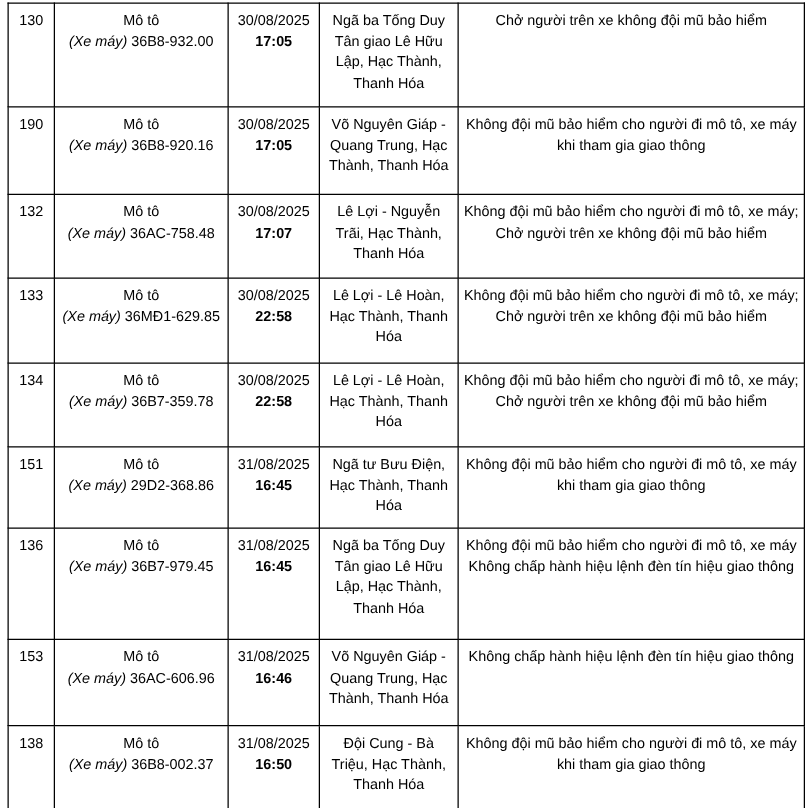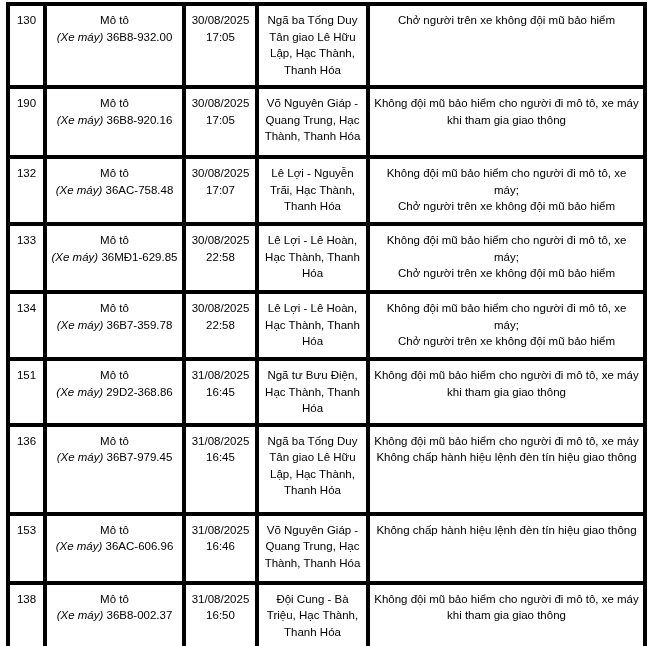--- a/index.html
+++ b/index.html
@@ -16,21 +16,21 @@
   }
   #violations-table {
     position: absolute;
     left: 6px;
     top: 2px;
     width: 637px;
     border-collapse: collapse;
     table-layout: fixed;
   }
   #violations-table td {
-    border: 4px solid #000000;
+    border: 1px solid #000000;
     padding: 6px 3px 6px 3px;
     font-size: 11.5px;
     line-height: 16.5px;
     text-align: center;
     vertical-align: top;
     word-wrap: break-word;
   }
   .col-no      { width: 37px; }
   .col-vehicle { width: 139px; }
   .col-time    { width: 73px; }
@@ -43,21 +43,21 @@
   .vehicle-type {
     display: block;
   }
   .vehicle-plate-line {
     display: block;
   }
   .plate-note {
     font-style: italic;
   }
   .time-date { display: block; }
-  .time-clock { display: block; }
+  .time-clock { display: block; font-weight: bold; }
   .behavior-line { display: block; }
 </style>
 </head>
 <body>
 
 <table id="violations-table">
   <colgroup>
     <col class="col-no">
     <col class="col-vehicle">
     <col class="col-time">

